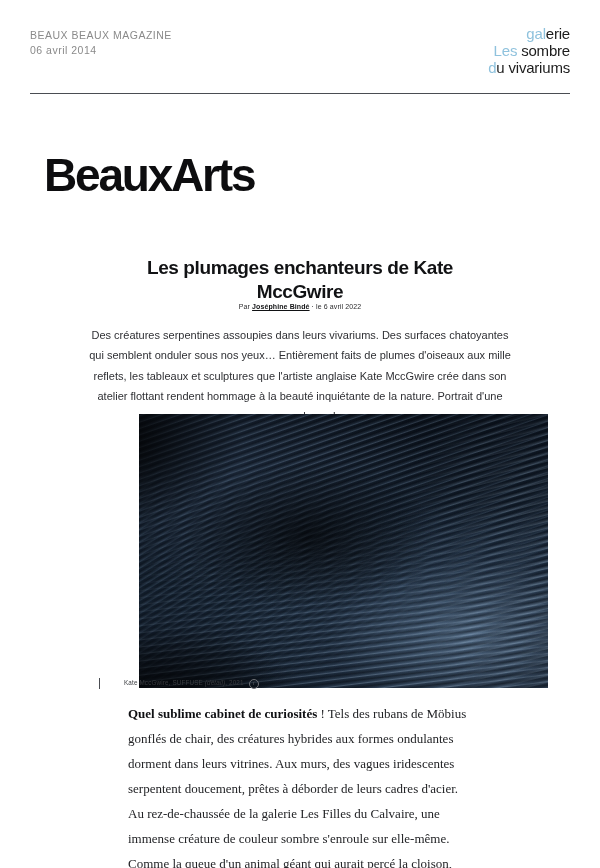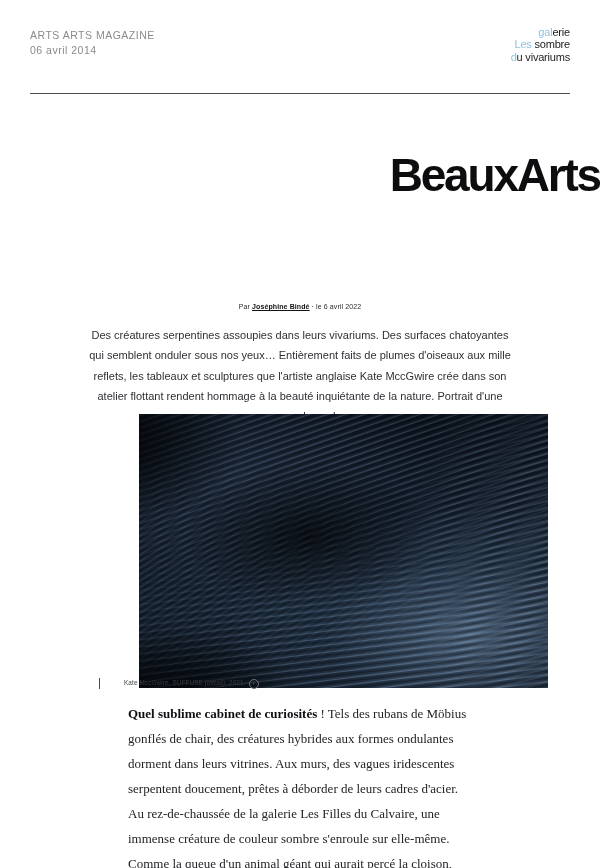--- a/index.html
+++ b/index.html
@@ -46,21 +46,21 @@
   }
 
   
   .gallery-logo {
     position: absolute;
     right: 0;
     top: -2px;
     text-align: right;
     line-height: 1.12;
     font-family: "Liberation Sans", sans-serif;
-    font-size: 11px;
+    font-size: 15px;
     letter-spacing: -0.2px;
   }
   .gallery-logo .ln {
     display: block;
     white-space: nowrap;
   }
   .logo-accent { color: #8fc2dd; }
   .logo-dark   { color: #1c1c1c; }
 
   .header-rule {
@@ -71,21 +71,21 @@
     height: 1px;
     background: #4a4d52;
   }
 
   
   .masthead {
     position: absolute;
     left: 0;
     right: 0;
     top: 152px;
-    text-align: right;
+    text-align: left;
     font-family: "Liberation Sans", sans-serif;
     font-weight: bold;
     font-size: 46px;
     letter-spacing: -2.2px;
     color: #0d0d0f;
     line-height: 1;
     margin-left: 44px;
   }
 
   
@@ -277,41 +277,42 @@
   }
 </style>
 </head>
 <body>
 
 <div class="page">
 
   <div class="top-header">
 
     <div class="source-block">
-      <div class="source-name">ARTS ARTS MAGAZINE</div>
+      <div class="source-name">BEAUX BEAUX MAGAZINE</div>
       <div class="source-date">06 avril 2014</div>
     </div>
 
     <div class="gallery-logo">
       <span class="ln">
         <span class="logo-accent">gal</span><span class="logo-dark">erie</span>
       </span>
       <span class="ln">
         <span class="logo-accent">Les</span><span class="logo-dark"> sombre</span>
       </span>
       <span class="ln">
         <span class="logo-accent">d</span><span class="logo-dark">u vivariums</span>
       </span>
     </div>
   </div>
 
   <div class="header-rule"></div>
 
   <div class="masthead">BeauxArts</div>
 
+  <h1 class="article-title">Les plumages enchanteurs de Kate MccGwire</h1>
 
   <div class="byline">
     <span>Par </span><span class="author">Joséphine Bindé</span><span> · le 6 avril 2022</span>
   </div>
 
   <div class="standfirst">Des créatures serpentines assoupies dans leurs vivariums. Des surfaces chatoyantes qui semblent onduler sous nos yeux… Entièrement faits de plumes d'oiseaux aux mille reflets, les tableaux et sculptures que l'artiste anglaise Kate MccGwire crée dans son atelier flottant rendent hommage à la beauté inquiétante de la nature. Portrait d'une ensorceleuse !</div>
 
   <figure class="artwork">
     <div class="layer lay-base"></div>
     <div class="layer lay-striae-c"></div>

